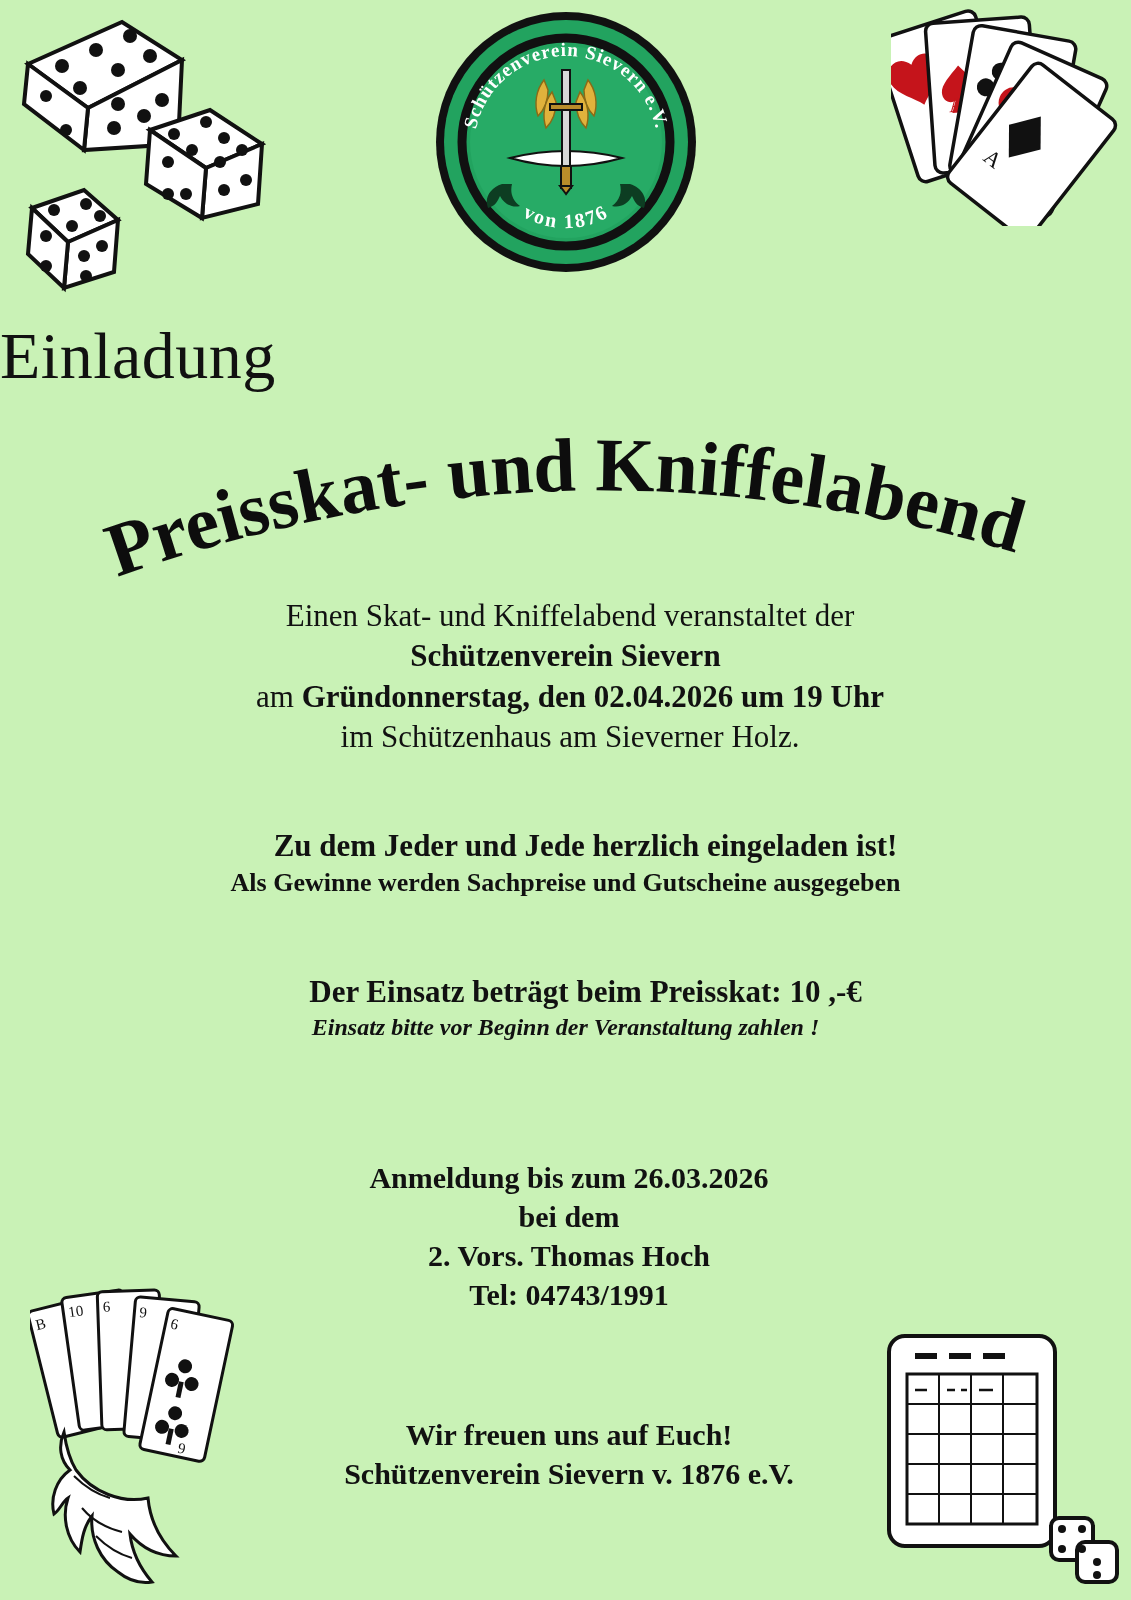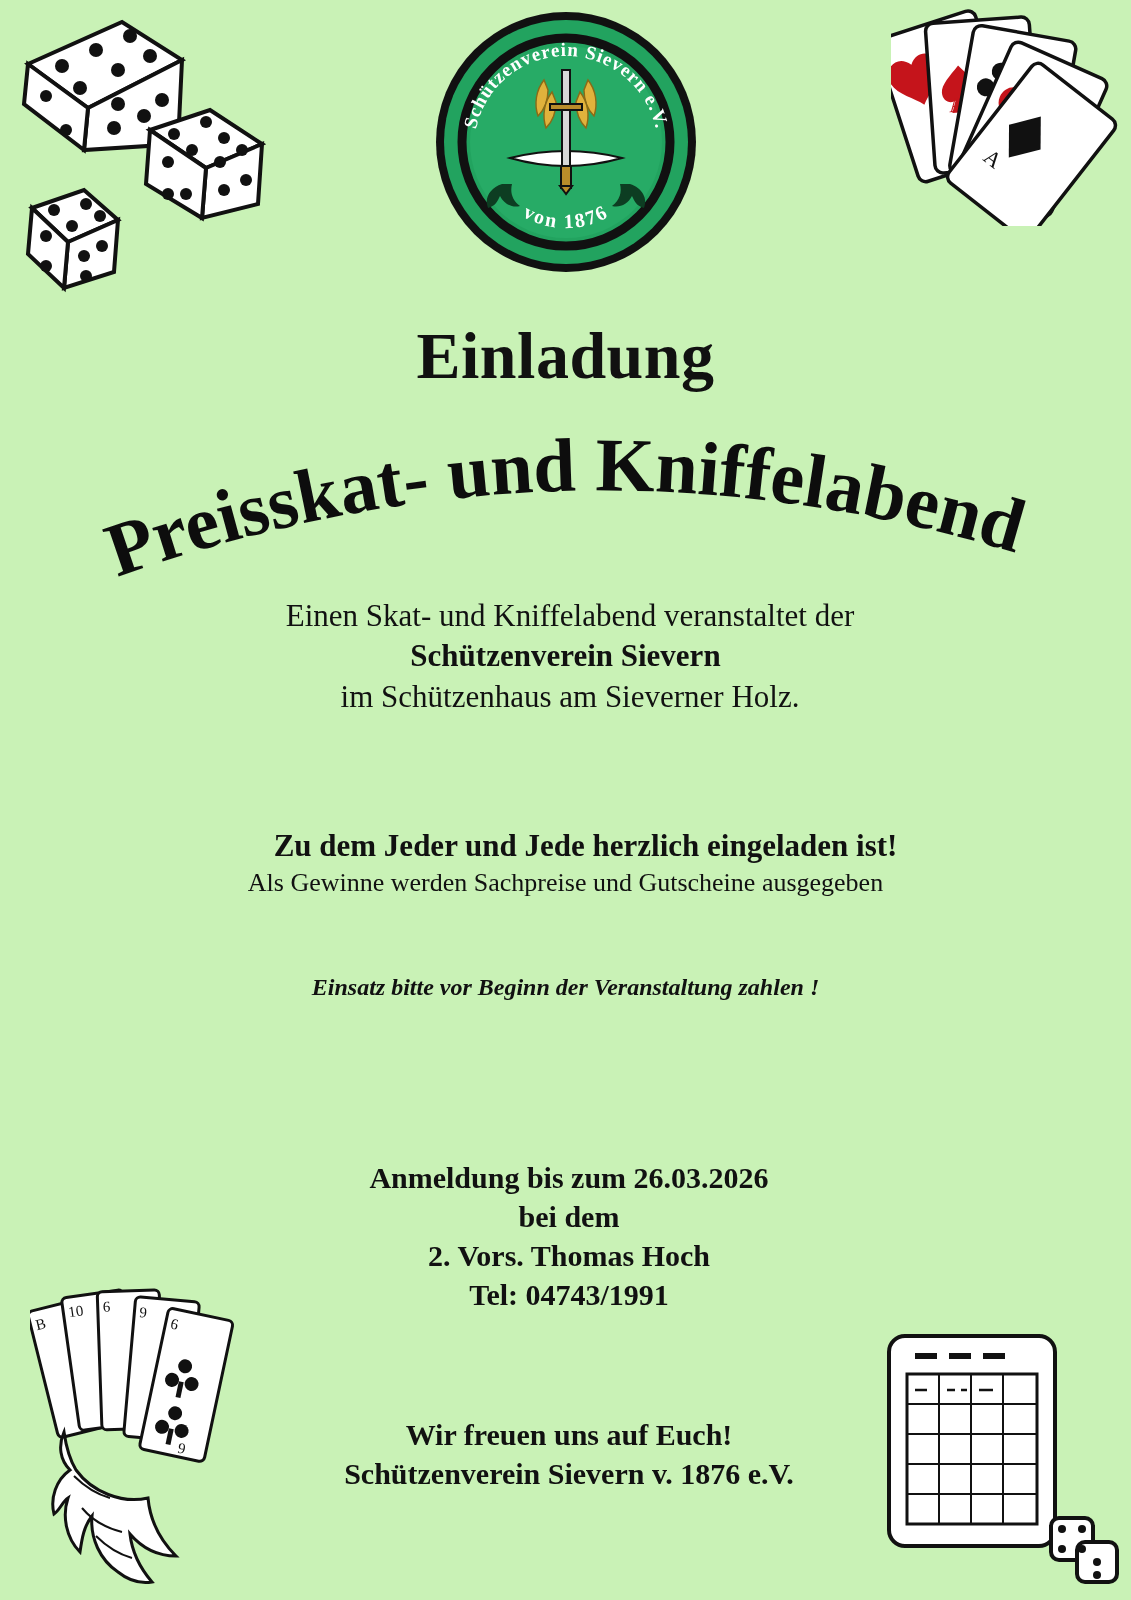--- a/index.html
+++ b/index.html
@@ -24,43 +24,43 @@
 
   
   #club-logo {
     position:absolute; left:50%; top:8px; transform:translateX(-50%);
     width:268px; height:268px;
   }
 
   
   .title-main {
     position:absolute; top:318px; left:0; right:0;
-    text-align:center;
-    font-size:66px; font-weight:bold; letter-spacing:0.5px;
+    text-align:left;
+    font-size:66px; font-weight:normal; letter-spacing:0.5px;
   }
 
   #arc-title {
     position:absolute; top:400px; left:0; width:1131px; height:230px;
   }
   #arc-title text {
     font-family:"Liberation Serif", serif;
     font-weight:bold;
     font-size:76px;
     fill:#0d0d0d;
   }
 
   
   .body-text {
     position:absolute; left:0; right:0; text-align:center;
   }
   .ln { line-height:1.30; }
   .s1 { font-size:31px;padding-left:9px; }
   .s1b { font-size:31px; font-weight:bold; }
   .s2b { font-size:31px; font-weight:bold;margin-left:40px; }
-  .s3b { font-size:26px; font-weight:normal; }
+  .s3b { font-size:26px; font-weight:bold; }
   .s4bi { font-size:24px; font-weight:bold; font-style:italic; }
   .s5b { font-size:30px; font-weight:bold;padding-left:7px; }
 
   #block-intro { top:596px; }
   #block-invite { top:826px; }
   #block-fee { top:972px; }
   #block-signup { top:1158px; }
   #block-outro { top:1415px; }
 
   .nowrap { white-space:nowrap; }
@@ -220,29 +220,31 @@
       <path id="subArc" d="M 42 206 Q 566 -10 1092 178"></path>
     </defs>
     <text>
       <textPath href="#subArc" startOffset="50%" text-anchor="middle">Preisskat- und Kniffelabend</textPath>
     </text>
   </svg>
 
   <div class="body-text" id="block-intro">
     <div class="ln s1">Einen Skat- und Kniffelabend veranstaltet der</div>
     <div class="ln s1b">Schützenverein Sievern</div>
+    <div class="ln s1 nowrap"><span>am </span><b>Gründonnerstag, den 02.04.2026 um 19 Uhr</b></div>
     <div class="ln s1">im Schützenhaus am Sieverner Holz.</div>
   </div>
 
   <div class="body-text" id="block-invite">
     <div class="ln s2b">Zu dem Jeder und Jede herzlich eingeladen ist!</div>
     <div class="ln s3b">Als Gewinne werden Sachpreise und Gutscheine ausgegeben</div>
   </div>
 
   <div class="body-text" id="block-fee">
+    <div class="ln s2b">Der Einsatz beträgt beim Preisskat: 10 ,-€</div>
     <div class="ln s4bi">Einsatz bitte vor Beginn der Veranstaltung zahlen !</div>
   </div>
 
   <div class="body-text" id="block-signup">
     <div class="ln s5b">Anmeldung bis zum 26.03.2026</div>
     <div class="ln s5b">bei dem</div>
     <div class="ln s5b">2. Vors. Thomas Hoch</div>
     <div class="ln s5b">Tel:  04743/1991</div>
   </div>
 

